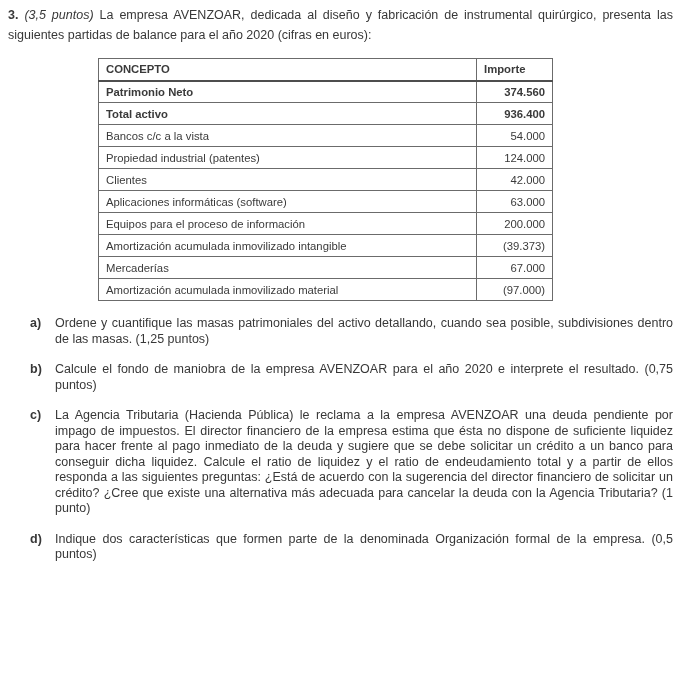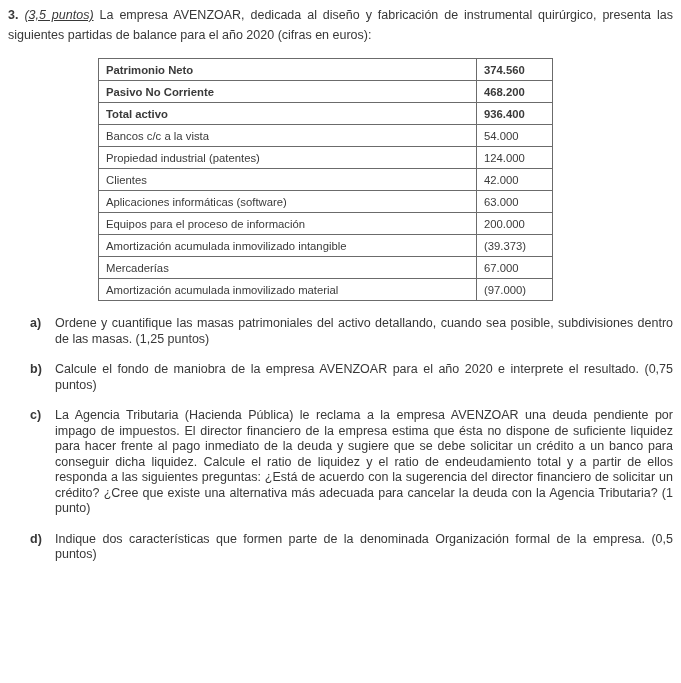--- a/index.html
+++ b/index.html
@@ -18,41 +18,42 @@
   }
 
   
   .intro {
     font-size: 12.5px;
     line-height: 20px;
     text-align: justify;
     color: #383838;
   }
   .intro .num { font-weight: bold; }
-  .intro .pts { font-style: italic; text-decoration: underline; }
+  .intro .pts { font-style: italic; }
 
   
   table.balance {
     border-collapse: collapse;
     margin: 13px 0 0 90px;
     width: 455px;
     table-layout: fixed;
   }
   table.balance td {
     border: 1px solid #6b6b6b;
     font-size: 11.3px;
     color: #3a3a3a;
     padding: 3px 7px;
     height: 22px;
     vertical-align: middle;
     overflow: hidden;
     white-space: nowrap;
   }
   table.balance td.amount {
     width: 76px;
+    text-align: right;
   }
   table.balance tr.head td {
     font-weight: bold;
     border-bottom: 2px solid #4e4e4e;
   }
   table.balance tr.head td.amount { text-align: left; }
   table.balance tr.bold td { font-weight: bold; }
 
   
   .questions { margin-top: 1px; }
@@ -75,27 +76,27 @@
 </style>
 </head>
 <body>
 
 <div class="page">
 
   <p class="intro"><span class="num">3.</span> <span class="pts">(3,5 puntos)</span> <span>La empresa AVENZOAR, dedicada al diseño y fabricación de instrumental quirúrgico, presenta las siguientes partidas de balance para el año 2020 (cifras en euros):</span></p>
 
   <table class="balance">
     <tbody>
+      <tr class="head">
+        <td>CONCEPTO</td>
+        <td class="amount">Importe</td>
+      </tr>
       <tr class="bold">
         <td>Patrimonio Neto</td>
         <td class="amount">374.560</td>
-      </tr>
-      <tr class="bold">
-        <td>Pasivo No Corriente</td>
-        <td class="amount">468.200</td>
       </tr>
       <tr class="bold">
         <td>Total activo</td>
         <td class="amount">936.400</td>
       </tr>
       <tr>
         <td>Bancos c/c a la vista</td>
         <td class="amount">54.000</td>
       </tr>
       <tr>

